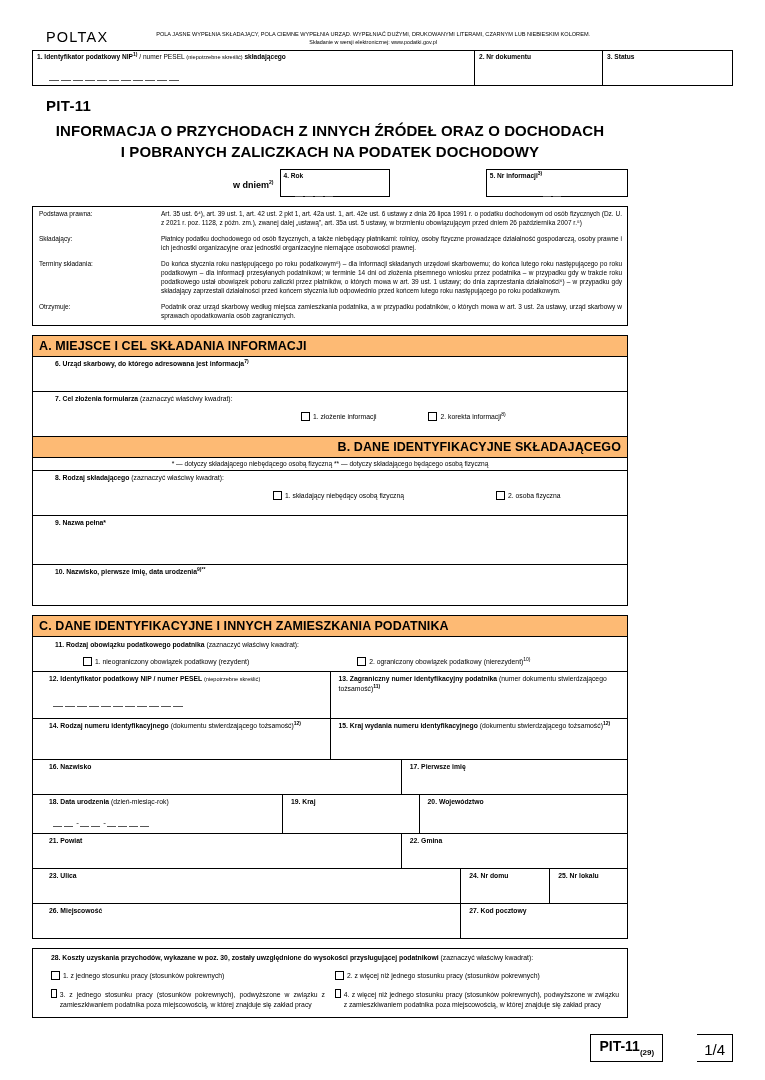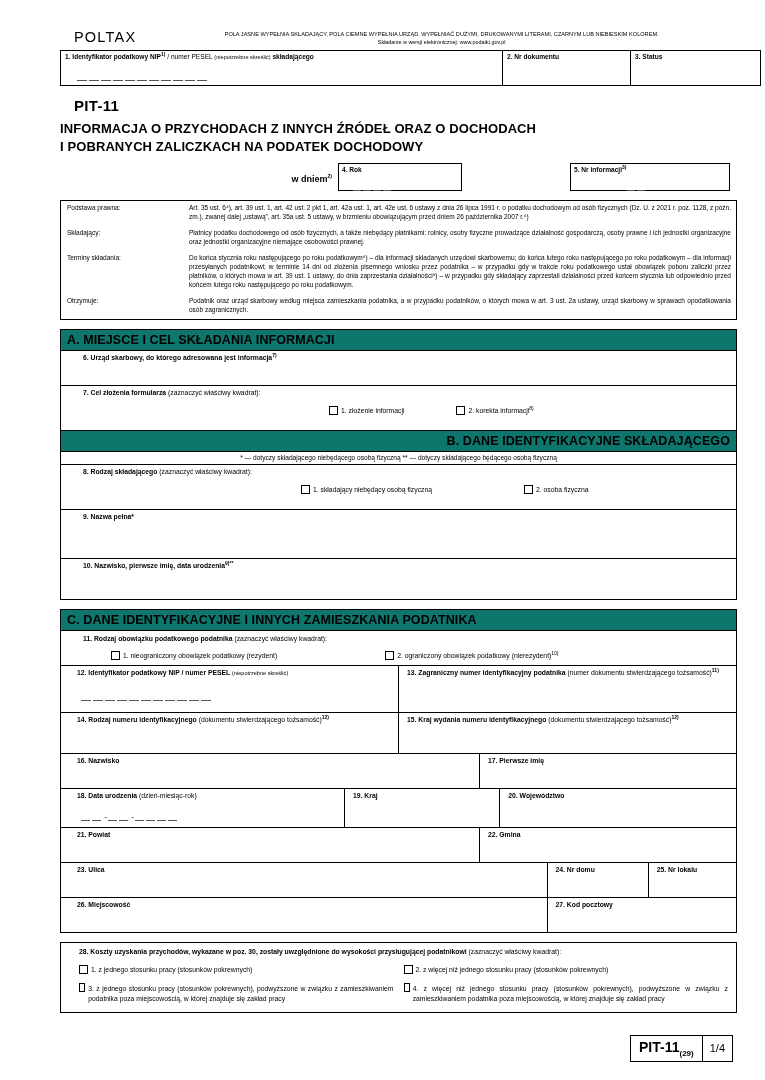--- a/index.html
+++ b/index.html
@@ -18,22 +18,21 @@
     position: relative;
     width: 765px;
     height: 1080px;
     padding: 0;
     box-sizing: border-box;
   }
   .inner {
     position: absolute;
     left: 32px;
     top: 26px;
-    width: 677px;
-    margin-left: 28px;
+    width: 596px;
   }
   
   .top-head {
     display: flex;
     align-items: flex-start;
     padding-bottom: 3px;
   }
   .poltax {
     font-size: 14.5px;
     letter-spacing: 1.2px;
@@ -88,21 +87,22 @@
   .cells.sm .c { width: 8px; }
 
   
   .pit11 {
     font-size: 15px;
     font-weight: bold;
     margin: 11px 0 6px 14px;
     letter-spacing: 0.3px;
   }
   .maintitle {
-    font-size: 13px;
+    text-align: center;
+    font-size: 15px;
     font-weight: bold;
     line-height: 1.45;
     margin: 0 0 2px 0;
     letter-spacing: 0.1px;
   }
   .rokrow {
     display: flex;
     align-items: flex-start;
     margin-top: 6px;
   }
@@ -140,21 +140,21 @@
   }
   .legal table { width: 100%; border-collapse: collapse; }
   .legal td { vertical-align: top; padding: 3px 5px 4px 5px; }
   .legal td.k { width: 112px; padding-left: 6px; }
   .legal p { margin: 0; text-align: justify; }
 
   
   .sec {
     border: 1px solid #000;
     border-bottom: none;
-    background: #0f766e;
+    background: #fdba74;
     font-size: 12.5px;
     font-weight: bold;
     padding: 3px 6px 3px 6px;
     letter-spacing: 0.1px;
   }
   .sec .sm { font-size: 10px; }
   .secwrap { margin-top: 9px; }
   .secbody { border: 1px solid #000; }
   .secbody table.grid { width: 100%; }
 
@@ -194,32 +194,33 @@
   .datecells .c { width: 9px; height: 9px; border-bottom: 1px solid #555; margin-right: 2px; }
   .datecells .sep { width: 5px; text-align: center; font-size: 8px; }
 
   
   .footer {
     position: absolute;
     right: 32px;
     bottom: 18px;
     display: flex;
     align-items: stretch;
+    gap: 34px;
   }
   .footer .b1 {
     border: 1px solid #000;
     font-size: 14px;
     font-weight: bold;
     padding: 3px 8px 3px 8px;
   }
   .footer .b1 sub { font-size: 8px; font-weight: bold; }
   .footer .b2 {
     border: 1px solid #000;
     border-left: none;
-    font-size: 11px;
+    font-size: 15px;
     padding: 6px 7px 3px 7px;
   }
 </style>
 </head>
 <body>
 
 <div class="page">
   <div class="inner">
 
     <div class="top-head">

